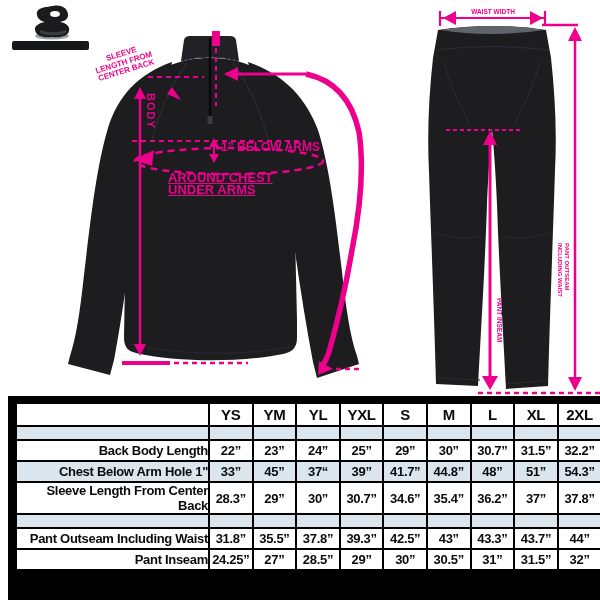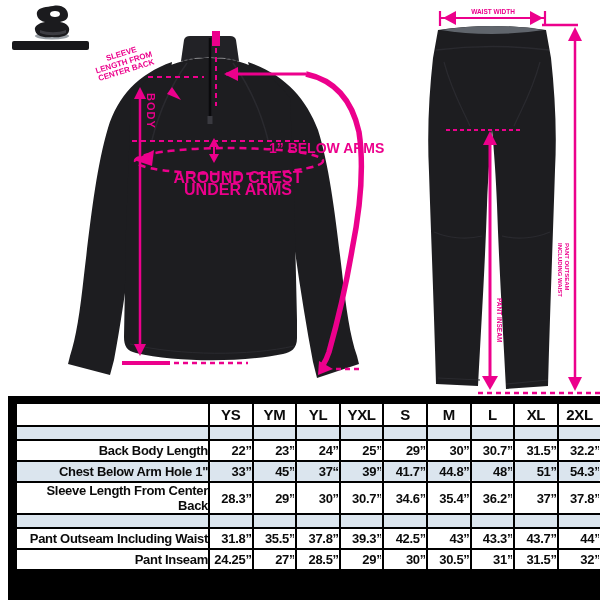--- a/index.html
+++ b/index.html
@@ -8,36 +8,36 @@
   .abs{position:absolute;}
   
   #brand-wordmark{position:absolute;left:12px;top:41px;width:77px;height:9px;
     background:#17171a;border-radius:2px;filter:blur(0.7px);}
   
   .pk{color:#EC008C;font-weight:bold;position:absolute;white-space:nowrap;}
   #body-label{left:157px;top:93px;font-size:11px;letter-spacing:1px;
     transform:rotate(90deg);transform-origin:top left;}
   #sleeve-label{left:84px;top:50px;width:80px;font-size:8px;line-height:8.5px;
     text-align:center;transform:rotate(-17deg);}
-  #below-arms-label{left:221px;top:140px;font-size:14px;margin-left:48px;}
-  #chest-label{left:168px;top:172px;width:140px;text-align:center;
-    font-size:16px;line-height:11.5px;}
+  #below-arms-label{left:221px;top:140px;font-size:12px;}
+  #chest-label{left:168px;top:172px;width:140px;
+    font-size:13px;line-height:11.5px;text-decoration:underline;}
   #waist-label{left:452px;top:8px;width:82px;text-align:center;font-size:6.5px;}
   #outseam-label{left:570px;top:243px;font-size:6px;line-height:6.5px;
     transform:rotate(90deg);transform-origin:top left;}
   #inseam-label{left:503px;top:298px;font-size:6.5px;
     transform:rotate(90deg);transform-origin:top left;}
   
   #table-band{position:absolute;left:8px;top:396px;width:600px;height:204px;background:#000;}
   table{position:absolute;left:7px;top:6px;width:586px;border-collapse:collapse;
     table-layout:fixed;background:#fff;}
   td,th{border:2px solid #000;color:#0b0b0b;font-weight:bold;overflow:hidden;
     letter-spacing:-0.3px;padding:0;}
   th{font-size:15px;height:21px;text-align:center;}
-  td.val{font-size:13px;text-align:right;height:19px;border-radius:6px;}
+  td.val{font-size:13px;text-align:center;height:19px;}
   td.lab{font-size:13px;text-align:right;padding-left:6px;}
   tr.blue td{background:#dbe5ee;}
   tr.spacer td{height:12px;background:#dbe5ee;}
 </style>
 </head>
 <body>
 
 <div id="stage">
 
   <svg class="abs" style="left:22px;top:3px" width="58" height="38" viewBox="0 0 58 38">

